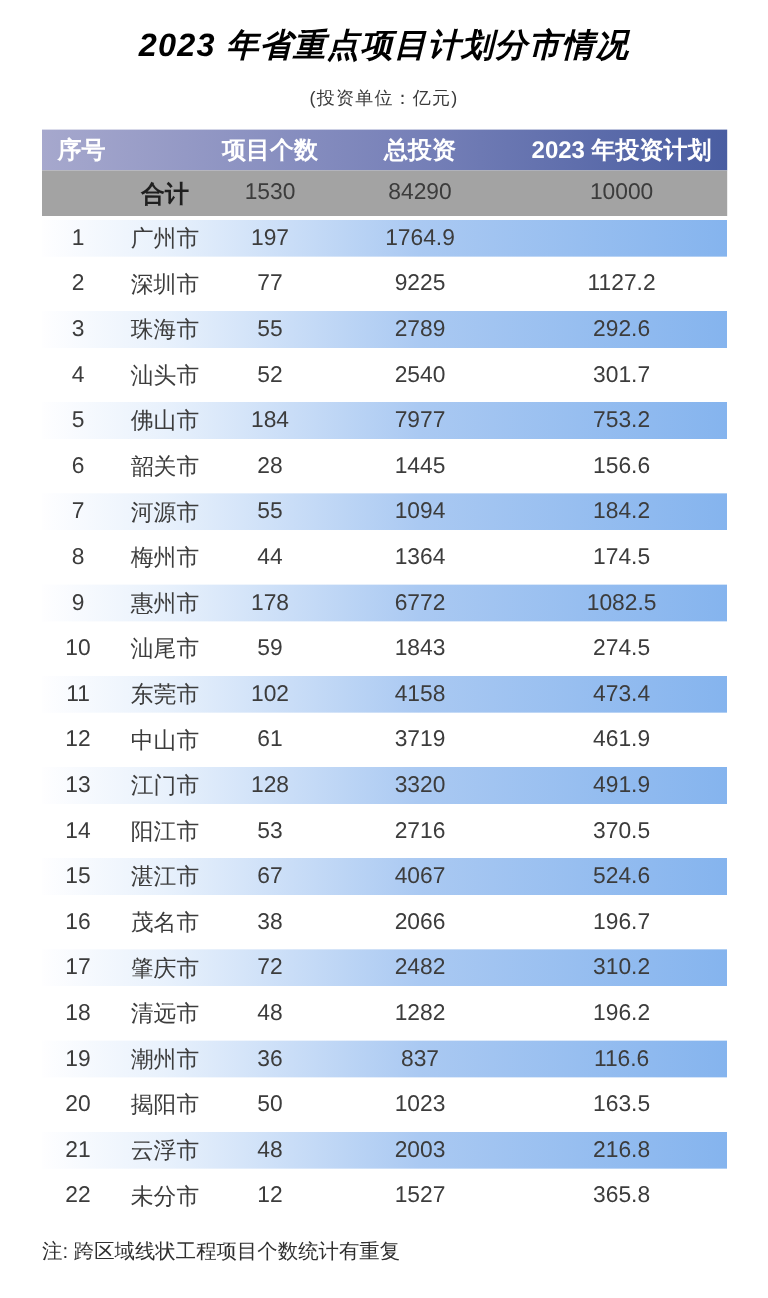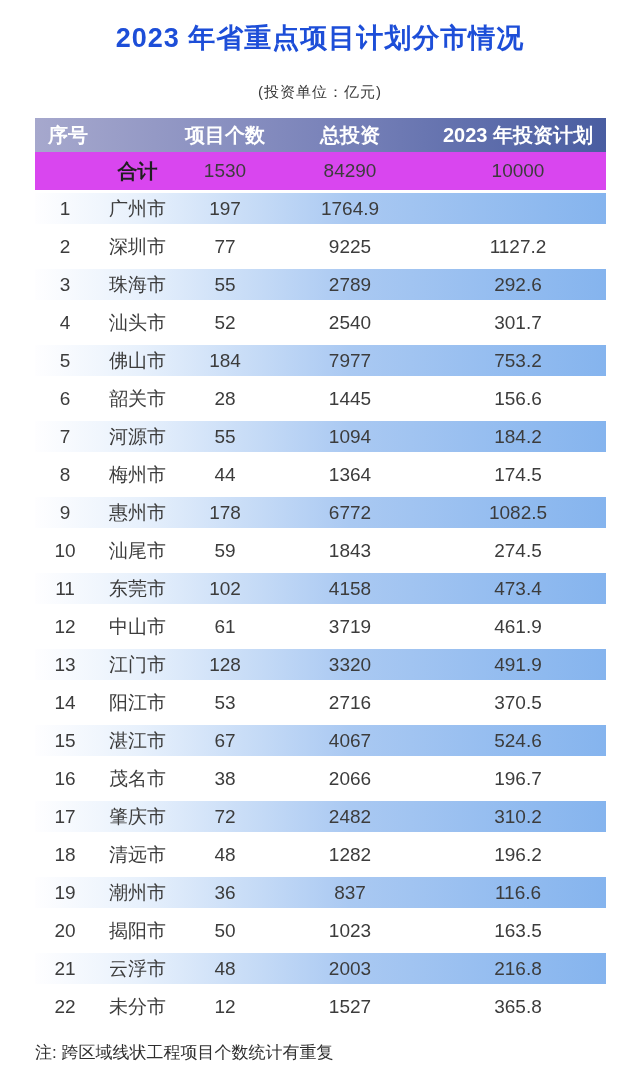--- a/index.html
+++ b/index.html
@@ -9,25 +9,26 @@
     font-family:"Liberation Sans","DejaVu Sans",sans-serif;
     color:#3c3c3c;
   }
   .page { width:640px; height:1082px; overflow:hidden; background:#fff; }
 
   .title {
     margin-top:20px;
     text-align:center;
     font-size:27px;
     font-weight:bold;
-    color:#1d4ed8;
+    color:#000000;
     letter-spacing:1px;
+    font-style:italic;
   }
   .subtitle {
-    margin-top:27px;
+    margin-top:17px;
     text-align:center;
     font-size:15px;
     color:#3a3a3a;
     letter-spacing:1px;
   }
 
   .table { margin:16px 0 0 35px; width:571px; }
 
   .grid-row {
     display:grid;
@@ -45,21 +46,21 @@
   }
   .header-row .h-no { text-align:left; padding-left:13px; }
 
   .data-row { height:38px; font-size:19px; color:#3c3c3c; }
   .data-row.striped {
     background:linear-gradient(90deg,#fefeff 0%,#e8f1fc 18%,#aac9f2 55%,#85b4ee 100%);
     border-top:3px solid #ffffff;
     border-bottom:4px solid #ffffff;
     background-clip:padding-box;
   }
-  .total-row { height:38px; font-size:19px; background:#d946ef; }
+  .total-row { height:38px; font-size:19px; background:#a3a3a3; }
   .total-row .c-city { font-weight:bold; font-size:20px; color:#1f1f1f; }
 
   .note {
     margin:15px 0 0 35px;
     font-size:17px;
     color:#2f2f2f;
   }
 </style>
 </head>
 <body>

